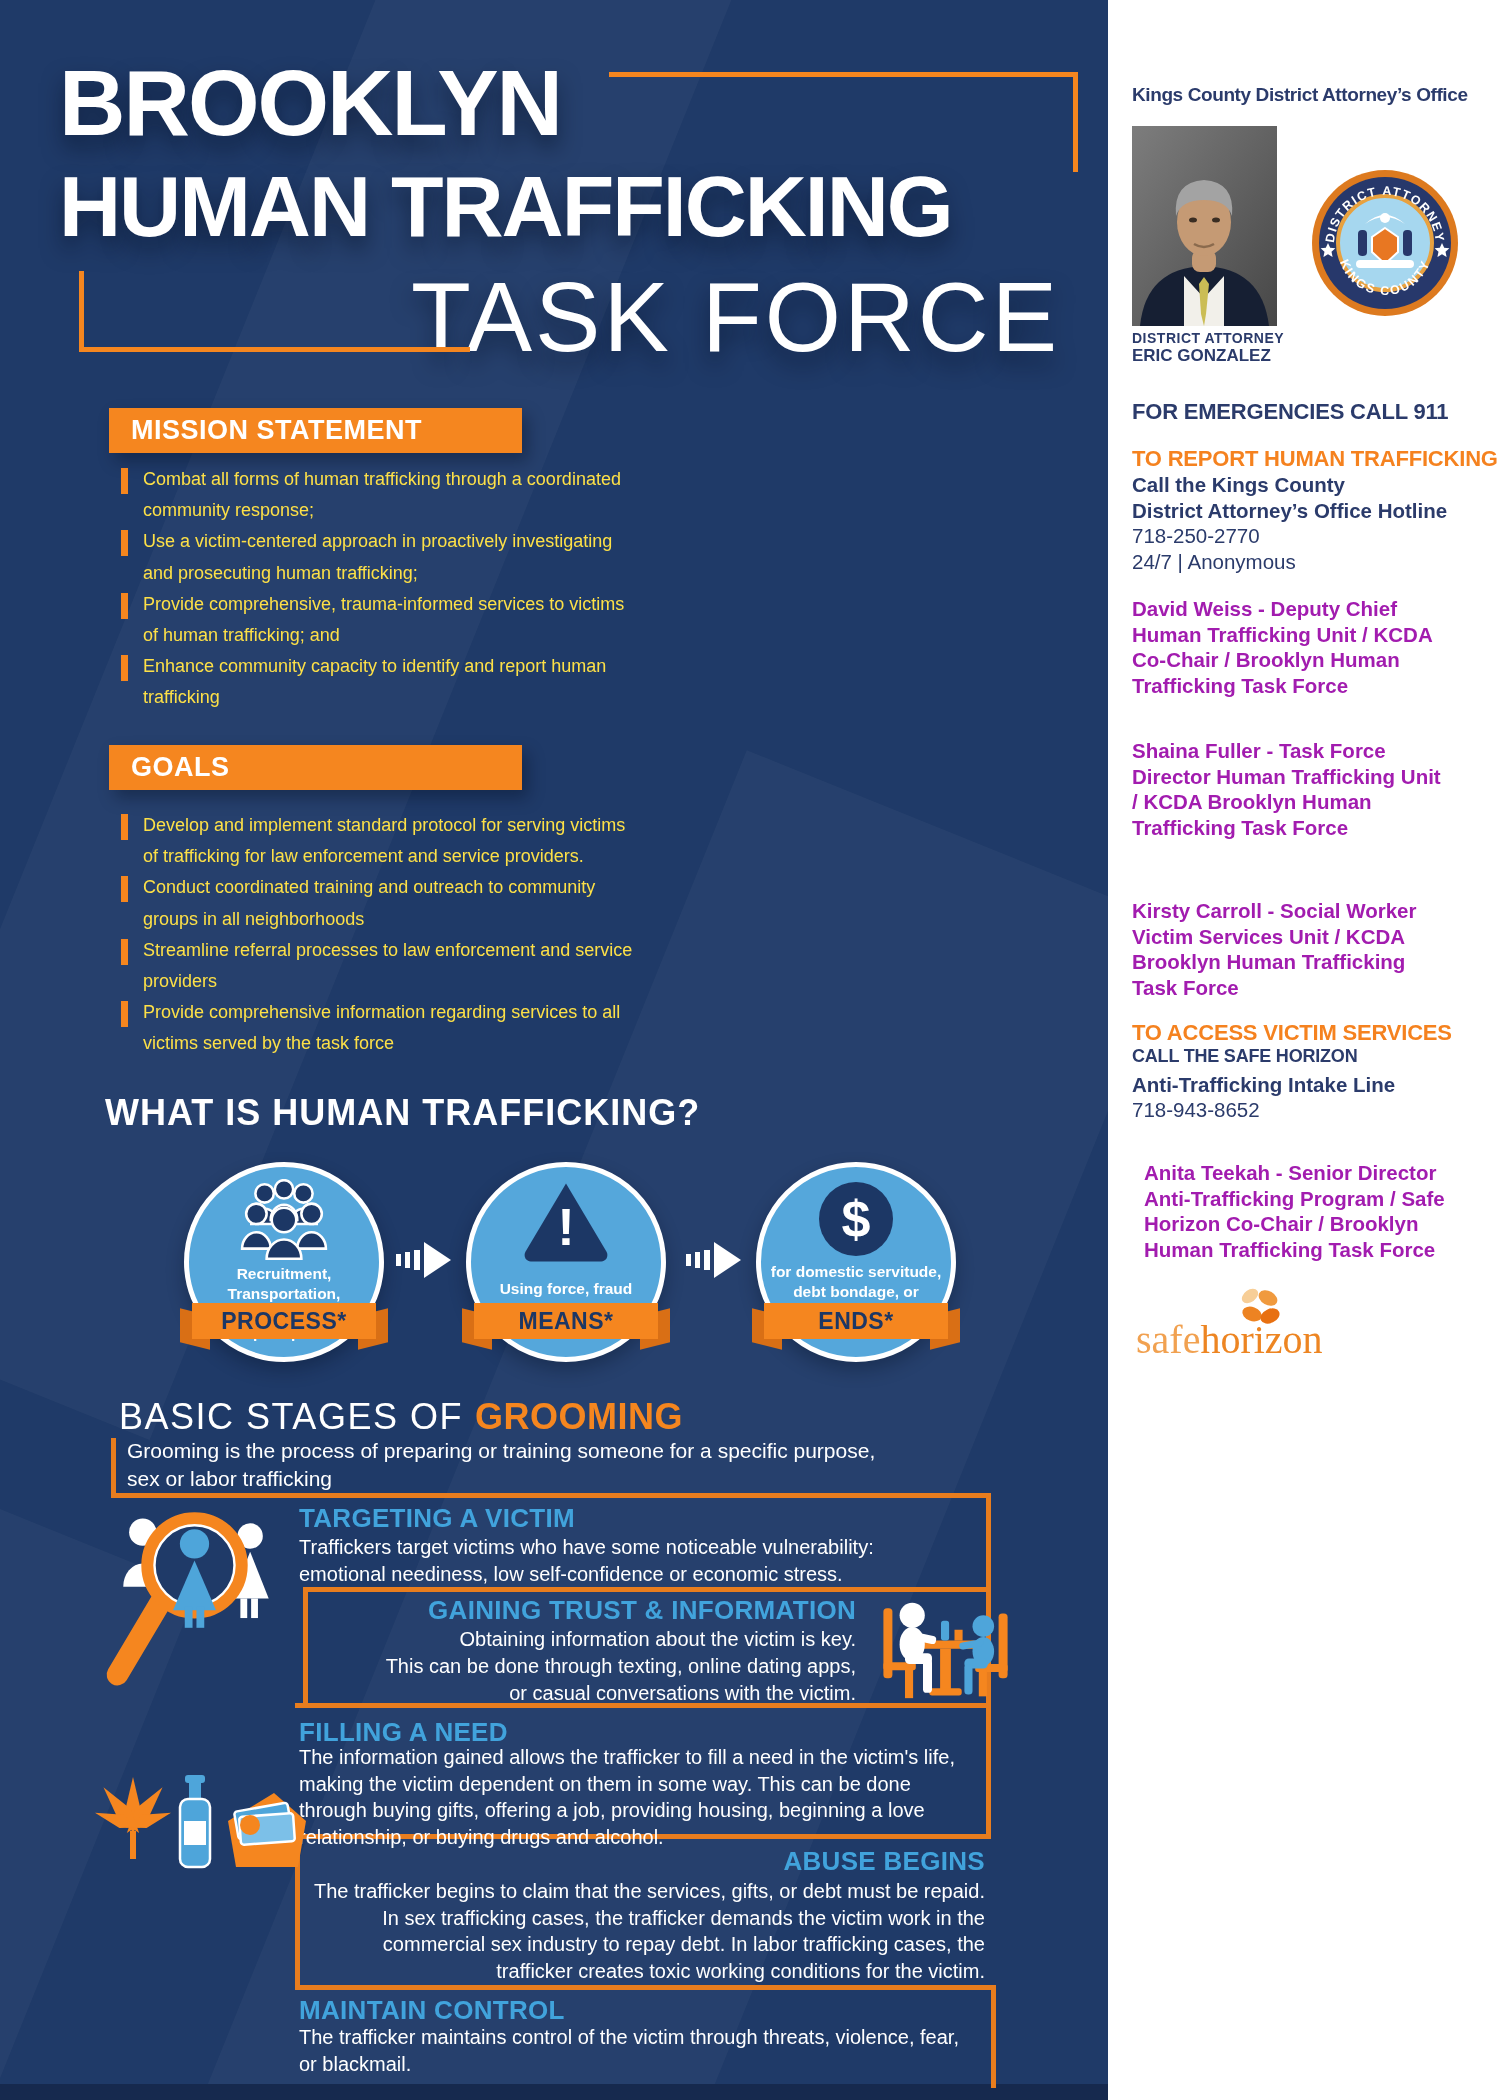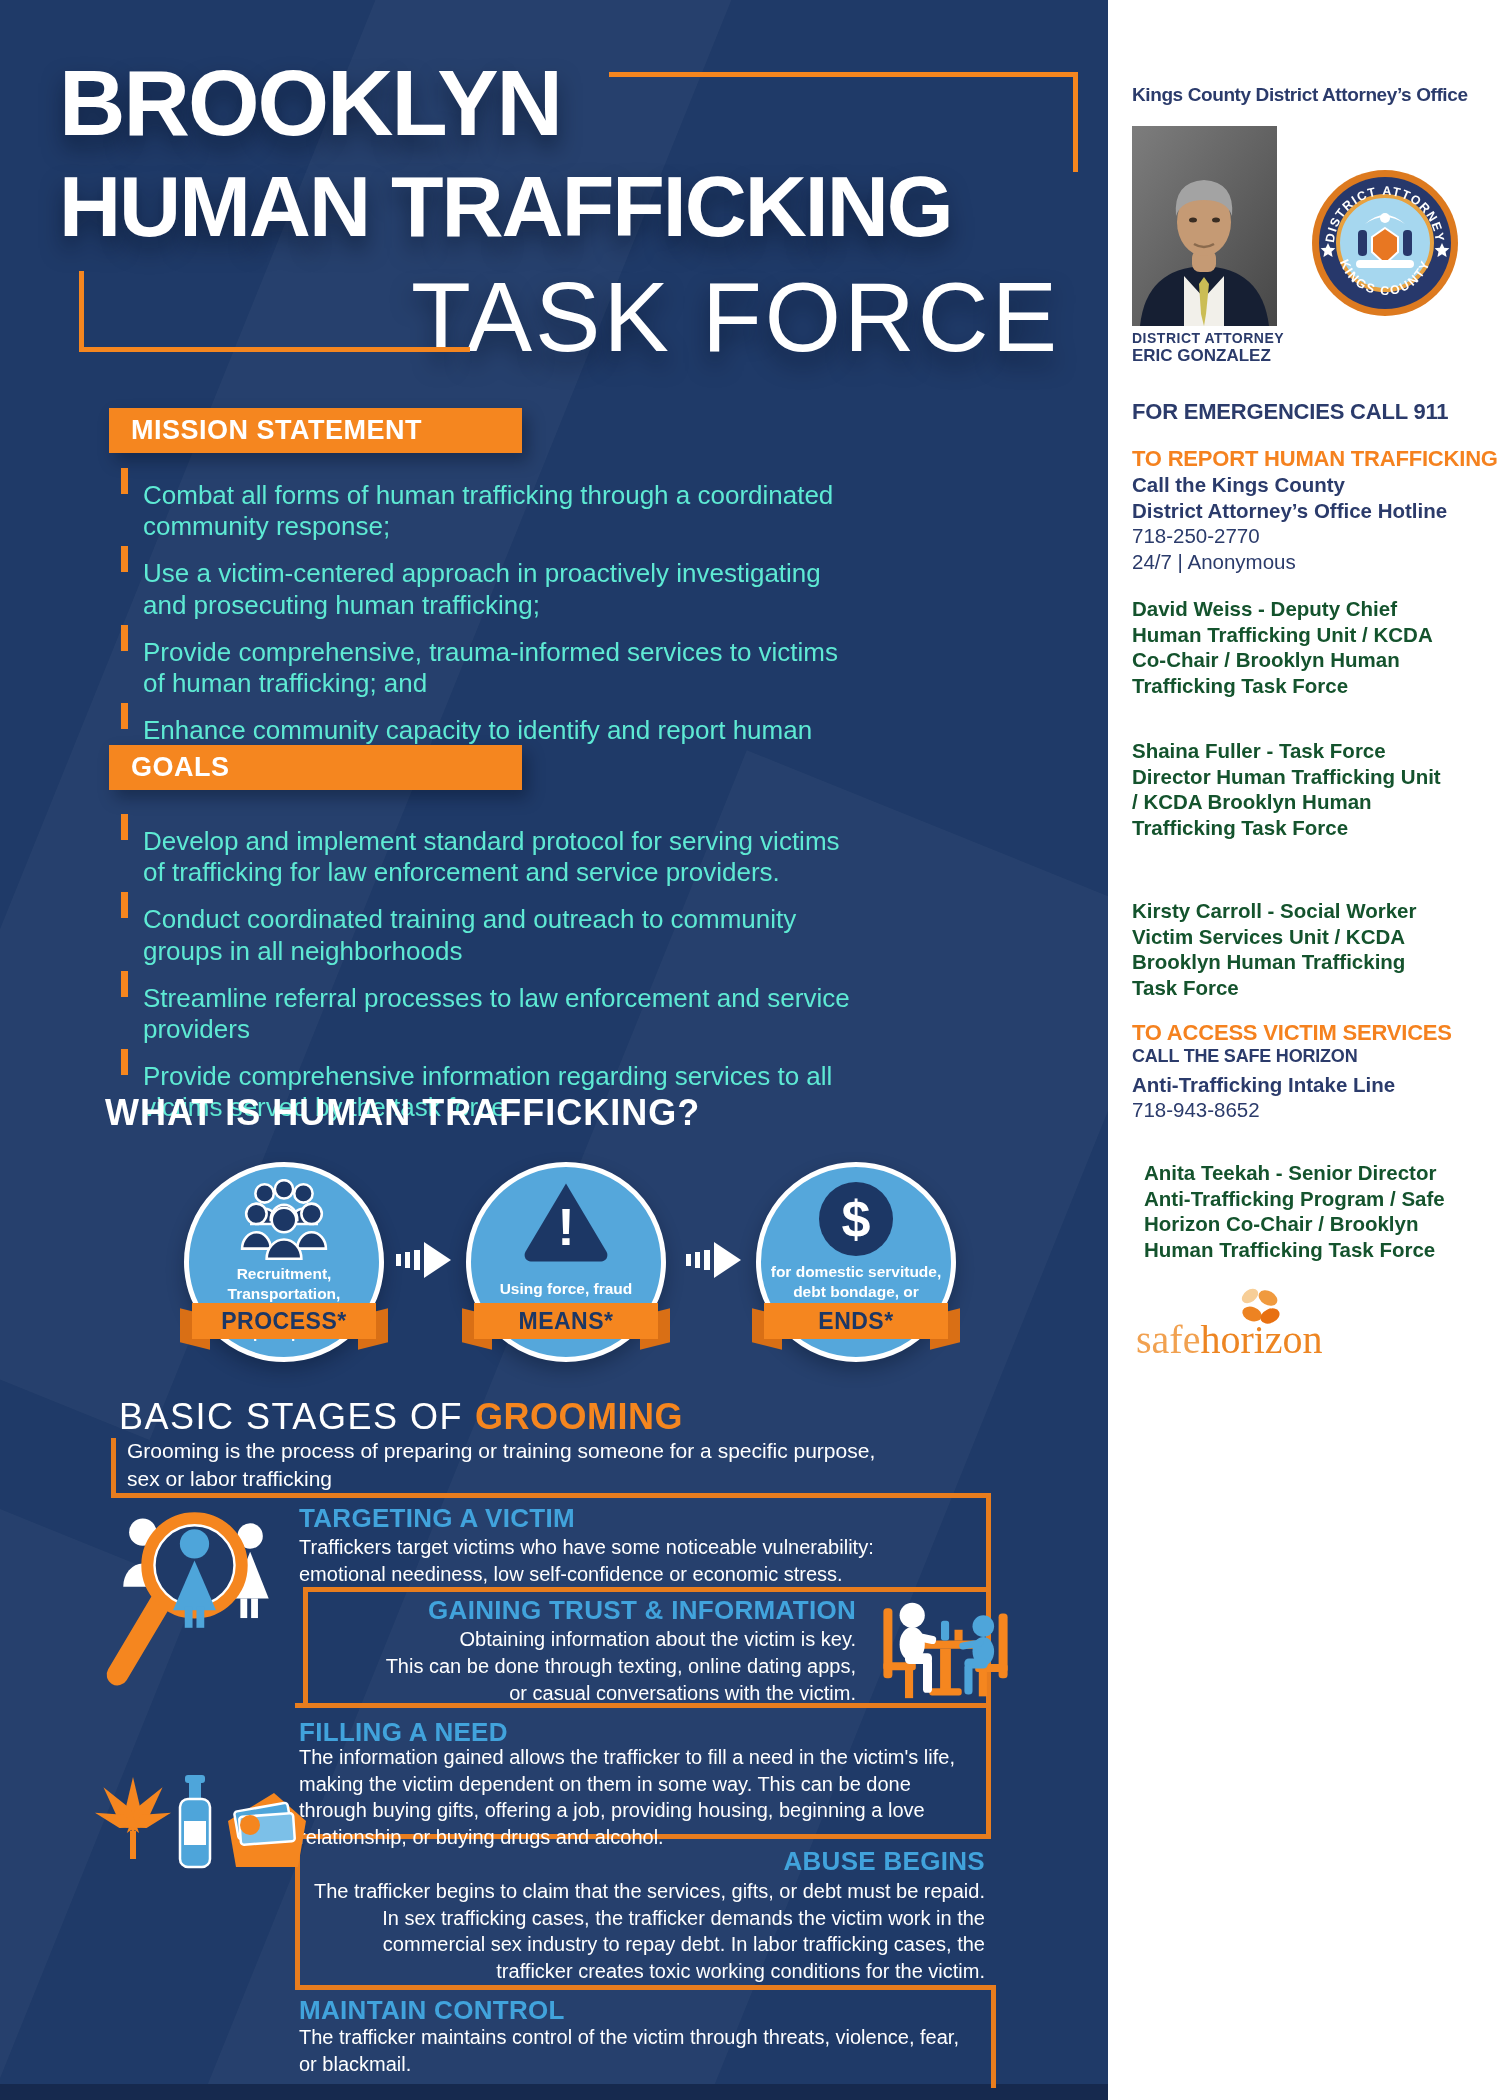--- a/index.html
+++ b/index.html
@@ -18,21 +18,21 @@
   .t2{left:59px;top:163px;font-size:86px;}
   .t3{left:0;top:261px;width:1060px;text-align:right;font-size:98px;font-weight:400;
       letter-spacing:3px;color:#fff;text-shadow:0 12px 22px rgba(4,12,30,.5);white-space:nowrap;}
   .oline{background:#F5861F;}
   .hdr-box{background:#F5861F;height:45px;width:413px;box-shadow:6px 8px 16px rgba(4,12,30,.35);}
   .hdr-box span{display:block;line-height:45px;padding-left:22px;color:#fff;
                 font-size:27px;font-weight:800;letter-spacing:.5px;white-space:nowrap;}
   .blist{left:121px;width:950px;}
   .bitem{display:flex;align-items:flex-start;}
   .bbar{flex:0 0 7px;height:26px;margin-top:4px;margin-right:15px;background:#F5861F;}
-  .btext{color:#5eead4;font-size:26px;line-height:31.2px;white-space:pre-line;margin-top:16px;}
+  .btext{color:#fde047;font-size:18px;line-height:31.2px;white-space:pre-line;}
   .big-h{color:#fff;font-size:36px;font-weight:800;letter-spacing:1px;white-space:nowrap;}
   
   .stage-circle{width:200px;height:200px;border-radius:50%;background:#55A7DB;
     border:5px solid #fff;box-sizing:border-box;display:flex;flex-direction:column;
     align-items:center;justify-content:flex-start;padding-top:12px;
     box-shadow:0 8px 18px rgba(4,12,30,.3);}
   .circle-text{color:#fff;font-size:15.5px;line-height:19.5px;font-weight:700;
     text-align:center;white-space:pre-line;margin-top:3px;}
   .ribbon{width:184px;height:36px;}
   .ribbon .tab{position:absolute;width:30px;height:34px;background:#D96F15;top:9px;}
@@ -51,21 +51,21 @@
   .ta-r{text-align:right;}
   .strip{left:0;top:2084px;width:1108px;height:16px;background:#16294E;}
   
   .sidebar{left:1108px;top:0;width:392px;height:2100px;background:#ffffff;}
   .sb-title{font-size:19px;font-weight:800;color:#2B3B6B;letter-spacing:-0.4px;white-space:nowrap;}
   .sb-navy{color:#2B3B6B;}
   .sb-orange{color:#F5821F;}
   .sb-h{font-size:22px;font-weight:800;letter-spacing:-0.2px;white-space:nowrap;}
   .sb-text{font-size:20.5px;font-weight:700;line-height:25.5px;color:#2B3B6B;white-space:pre-line;}
   .sb-plain{font-size:20.5px;font-weight:400;line-height:25.5px;color:#2B3B6B;white-space:nowrap;}
-  .contact{width:366px;font-size:20.5px;line-height:25.5px;color:#14532d;}
+  .contact{width:366px;font-size:20.5px;line-height:25.5px;color:#a21caf;}
   .contact b{font-weight:800;}
   .contact .role{font-weight:700;white-space:pre-line;}
   .cap1{font-size:14px;font-weight:700;letter-spacing:.5px;color:#2B3B6B;white-space:nowrap;}
   .cap2{font-size:17px;font-weight:800;color:#2B3B6B;white-space:nowrap;}
   .sh-text{font-family:"Liberation Serif","DejaVu Serif",serif;font-size:40px;line-height:44px;white-space:nowrap;}
   .sh-safe{color:#F1A150;}
   .sh-horizon{color:#ED8522;}
 </style>
 </head>
 <body>

